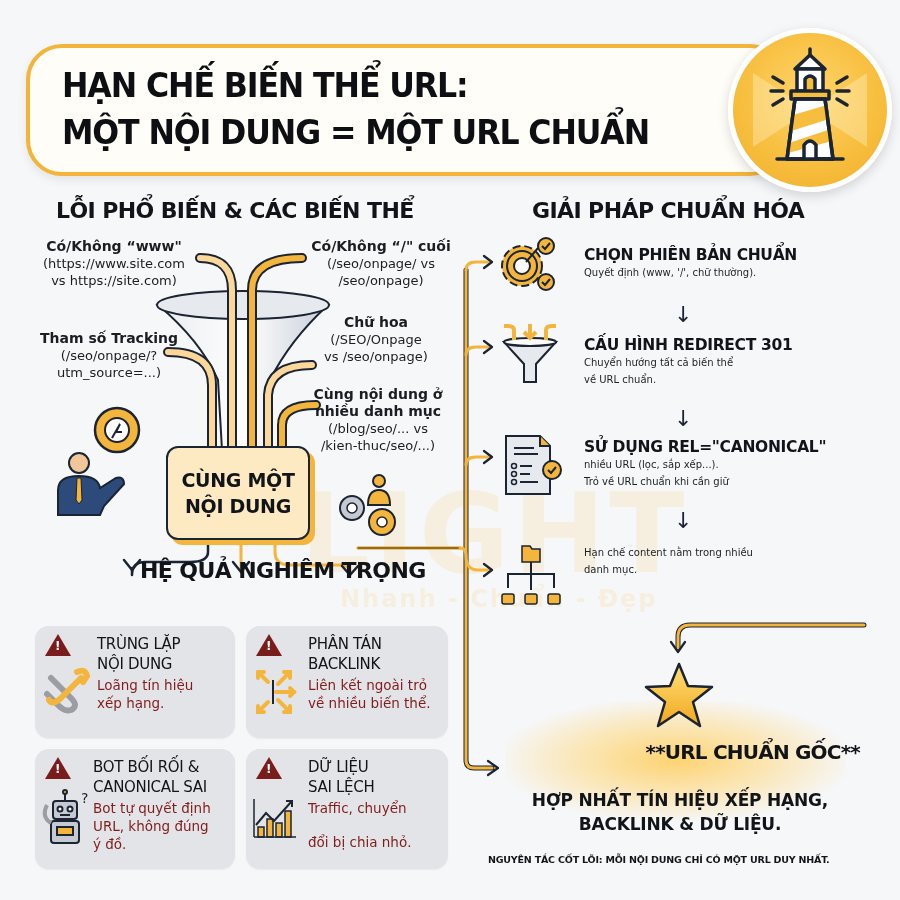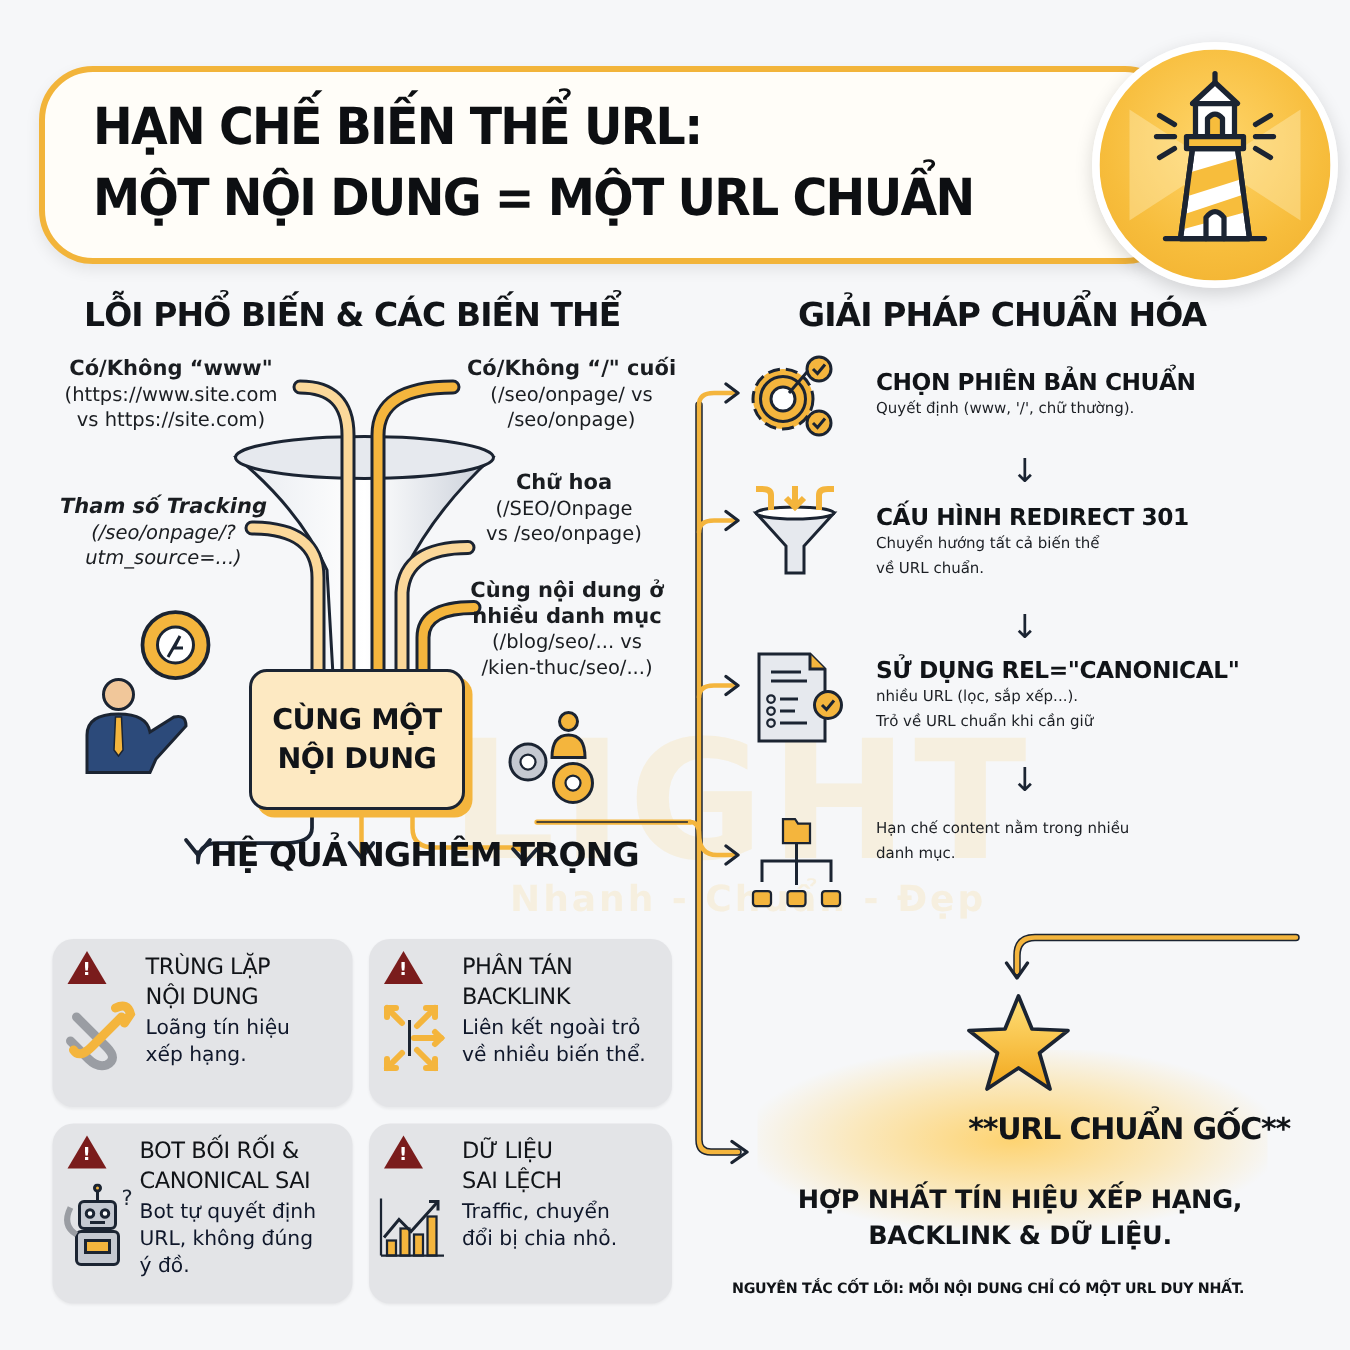--- a/index.html
+++ b/index.html
@@ -44,21 +44,21 @@
     display: flex; flex-direction: column; align-items: center; justify-content: center;
     font-weight: bold; font-size: 19px; line-height: 26px; letter-spacing: -0.3px;
   }
   .solution .s-title { font-weight: bold; font-size: 15.5px; letter-spacing: -0.3px; white-space: nowrap; }
   .solution .s-desc { font-size: 10px; line-height: 17px; color: #1c1f24; }
   .card {
     background: #e3e4e7; border-radius: 14px;
     box-shadow: 0 1px 2px rgba(0,0,0,0.06);
   }
   .card .c-title { font-weight: normal; font-size: 15px; line-height: 20px; letter-spacing: -0.3px; }
-  .card .c-desc { font-size: 13.5px; line-height: 18px; color: #0f172a; margin-top: 2px; }
+  .card .c-desc { font-size: 13.5px; line-height: 18px; color: #7f1d1d; margin-top: 2px; }
   .warn {
     width: 0; height: 0; border-left: 13px solid transparent; border-right: 13px solid transparent;
     border-bottom: 22px solid #7a1c1c; position: absolute;
   }
   .warn-excl { position: absolute; color: #fff; font-weight: bold; font-size: 12px; }
   .glow {
     left: 505px; top: 700px; width: 340px; height: 120px;
     background: radial-gradient(ellipse at center, rgba(255,205,90,0.85) 0%, rgba(255,215,120,0.45) 45%, rgba(255,240,200,0) 75%);
   }
   .url-title { font-weight: bold; font-size: 20px; letter-spacing: -0.8px; white-space: nowrap; text-align: right; }
@@ -180,21 +180,21 @@
 <div class="abs variant" style="left:34px;top:238px;width:160px;">
   <div class="vt">Có/Không “www"</div>
   <div>(https://www.site.com</div>
   <div>vs https://site.com)</div>
 </div>
 <div class="abs variant" style="left:306px;top:238px;width:150px;">
   <div class="vt">Có/Không “/" cuối</div>
   <div>(/seo/onpage/ vs</div>
   <div>/seo/onpage)</div>
 </div>
-<div class="abs variant" style="left:34px;top:330px;width:150px;font-style:italic;">
+<div class="abs variant" style="left:34px;top:330px;width:150px;">
   <div class="vt">Tham số Tracking</div>
   <div>(/seo/onpage/?</div>
   <div>utm_source=...)</div>
 </div>
 <div class="abs variant" style="left:316px;top:314px;width:120px;">
   <div class="vt">Chữ hoa</div>
   <div>(/SEO/Onpage</div>
   <div>vs /seo/onpage)</div>
 </div>
 <div class="abs variant" style="left:308px;top:386px;width:140px;">
@@ -293,21 +293,21 @@
       <line x1="2" y1="44" x2="44" y2="44"></line>
         <line x1="2" y1="6" x2="2" y2="44"></line>
     </g>
     <path d="M4 32 L14 20 L22 28 L40 8" stroke="#1b2432" stroke-width="2" fill="none"></path>
     <path d="M34 8 L40 8 L40 14" stroke="#1b2432" stroke-width="2" fill="none"></path>
   </svg>
   <div class="abs" style="left:62px;top:8px;">
     <div class="c-title">DỮ LIỆU</div>
     <div class="c-title">SAI LỆCH</div>
     <div class="c-desc">Traffic, chuyển</div>
-    <div class="c-desc" style="margin-top:0">đổi bị chia nhỏ.</div>
+    <div class="c-desc" style="margin-top:16px">đổi bị chia nhỏ.</div>
   </div>
 </div>
 
 <div class="abs section-title" style="left:532px;top:198px;">GIẢI PHÁP CHUẨN HÓA</div>
 
 <svg class="abs" style="left:496px;top:236px;" width="64" height="58">
   <circle cx="26" cy="30" r="20" fill="#f4b53d" stroke="#1b2432" stroke-width="2" stroke-dasharray="8 4"></circle>
   <circle cx="26" cy="30" r="15" fill="#f4b53d" stroke="#1b2432" stroke-width="2"></circle>
   <circle cx="26" cy="30" r="8" fill="#fff" stroke="#1b2432" stroke-width="2"></circle>
   <line x1="30" y1="26" x2="42" y2="12" stroke="#1b2432" stroke-width="2"></line>

